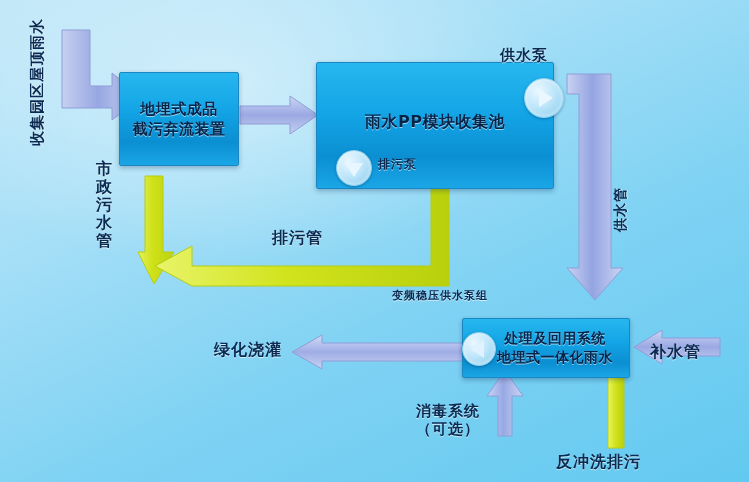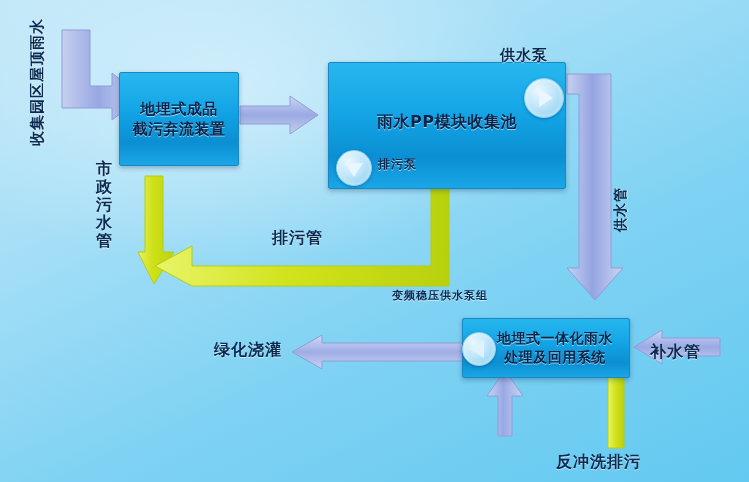--- a/index.html
+++ b/index.html
@@ -214,28 +214,28 @@
     </svg>
   </div>
 
   <div class="node node-fill" style="left:112px; top:72px; width:120px; height:94px;margin-left:7px;">
     <div class="boxlabel" style="font-size:15px;">
       <div>地埋式成品</div>
       <div>截污弃流装置</div>
     </div>
   </div>
 
-  <div class="node node-fill" style="left:316px; top:62px; width:238px; height:127px; justify-content:center; align-items:center;margin-left:12px;">
+  <div class="node node-fill" style="left:316px; top:62px; width:238px; height:127px; justify-content:center; align-items:center;">
     <div class="boxlabel" style="font-size:16px; position:relative; top:-4px;">雨水PP模块收集池</div>
   </div>
 
   <div class="node node-fill" style="left:462px; top:318px; width:168px; height:60px;">
     <div class="boxlabel" style="font-size:14px; margin-left:18px;">
+      <div>处理及回用系统</div>
       <div>地埋式一体化雨水</div>
-      <div>处理及回用系统</div>
     </div>
   </div>
 
   <div class="pump" style="left:524px; top:78px; width:38px; height:38px;">
     <div class="tri tri-right"></div>
   </div>
   <div class="label" style="left:500px; top:46px; font-size:15px;">供水泵</div>
 
   <div class="pump" style="left:336px; top:150px; width:34px; height:34px;">
     <div class="tri tri-down"></div>
@@ -252,16 +252,20 @@
   <div class="label stack" style="left:96px; top:160px; font-size:16px;">市政污水管</div>
 
   <div class="label rot" style="left:612px; top:232px; font-size:14px;">供水管</div>
 
   <div class="label" style="left:272px; top:228px; font-size:16px;text-align:right;">排污管</div>
 
   <div class="label" style="left:214px; top:340px; font-size:16px;">绿化浇灌</div>
 
   <div class="label" style="left:650px; top:342px; font-size:16px;">补水管</div>
 
+  <div class="label center2" style="left:402px; top:402px; font-size:15px; width:92px;">
+    <div>消毒系统</div>
+    <div>（可选）</div>
+  </div>
 
   <div class="label" style="left:556px; top:452px; font-size:16px;">反冲洗排污</div>
 
 </div>
 
 </body></html>

